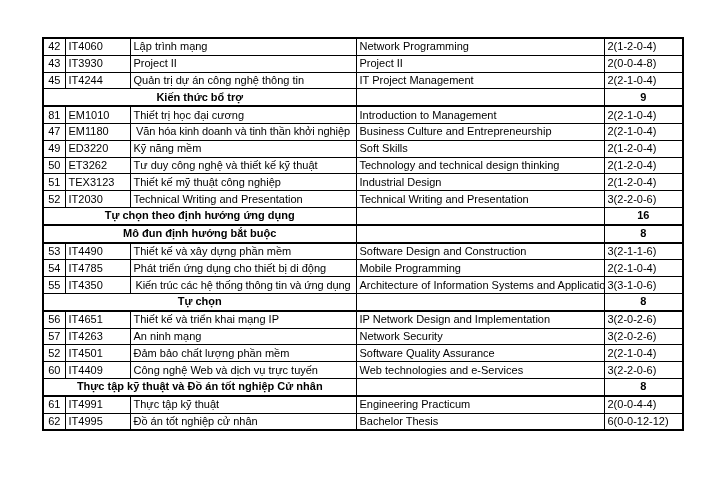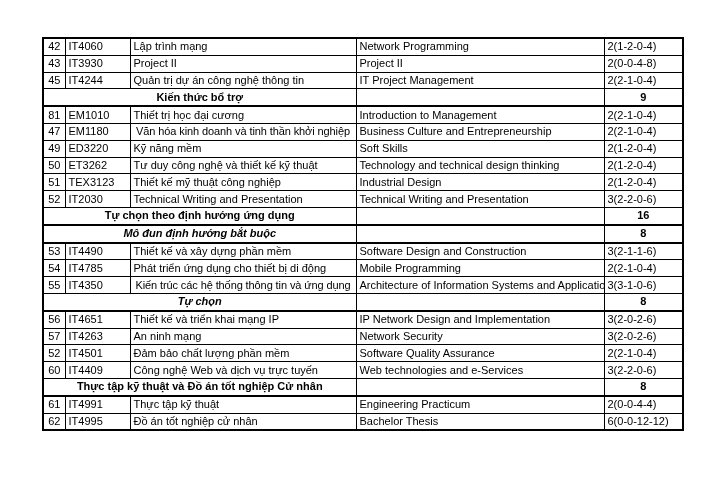--- a/index.html
+++ b/index.html
@@ -47,21 +47,20 @@
   td.small-vi { font-size: 9.5px; letter-spacing: -0.1px; text-align: center; }
   td.small-en { font-size: 8.5px; }
   tr.section-row td {
     border-bottom: 2px solid #000;
     text-align: center;
   }
   td.section-title {
     font-weight: bold;
   }
   td.section-title.italic {
-    font-style: italic;
   }
   td.section-total {
     font-weight: bold;
     text-align: center;
   }
 </style>
 </head>
 <body>
 
 <div class="page">

